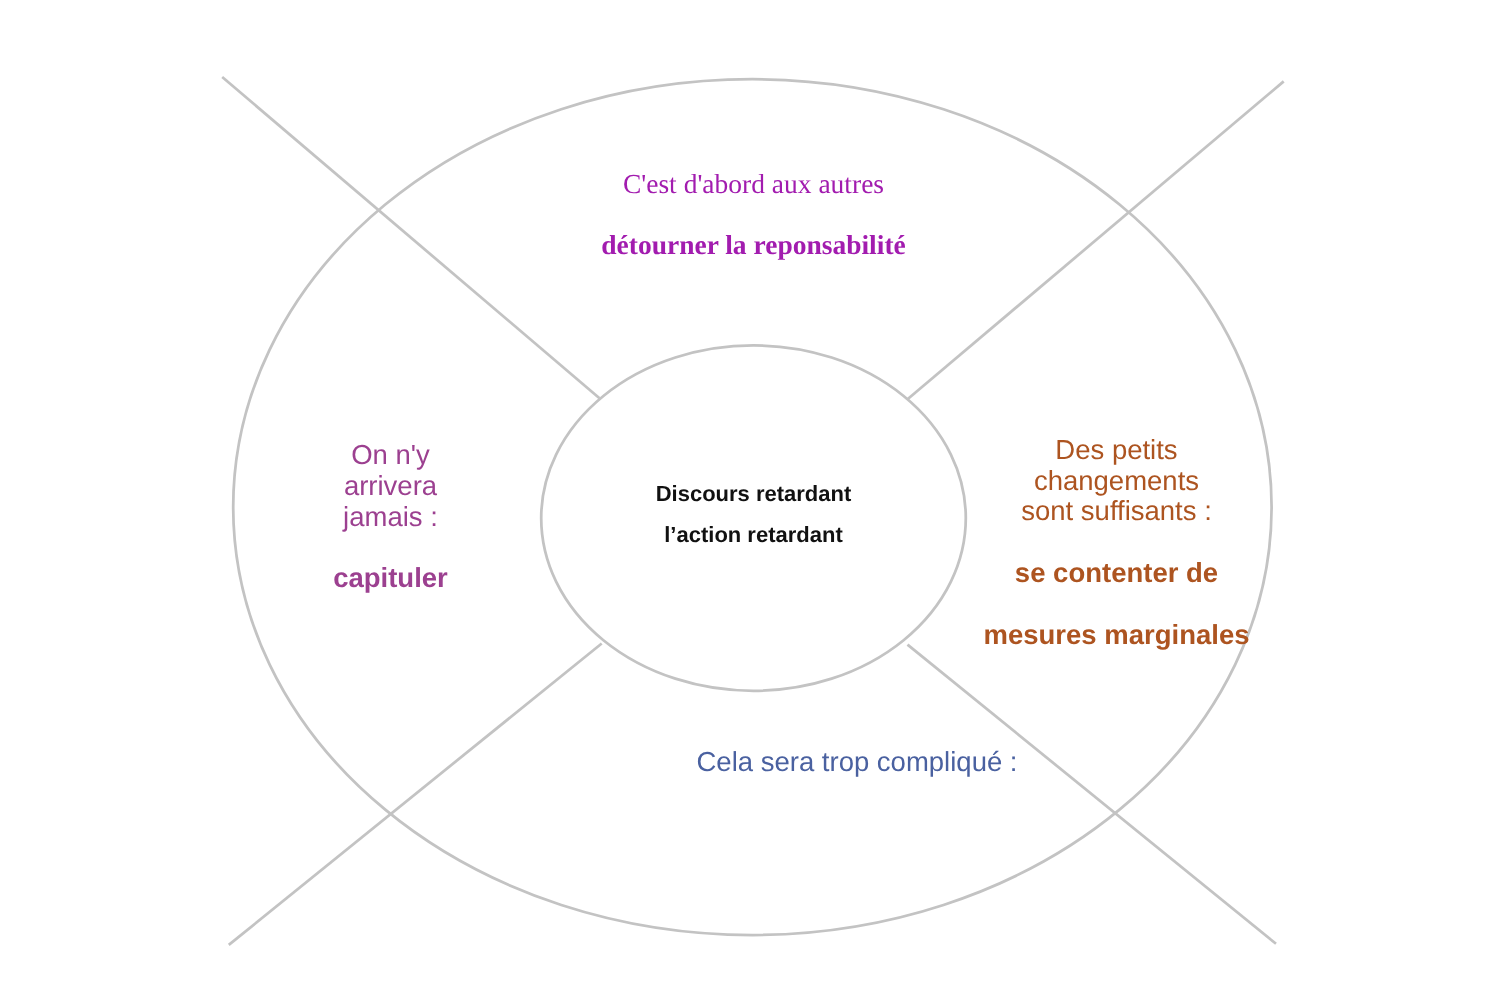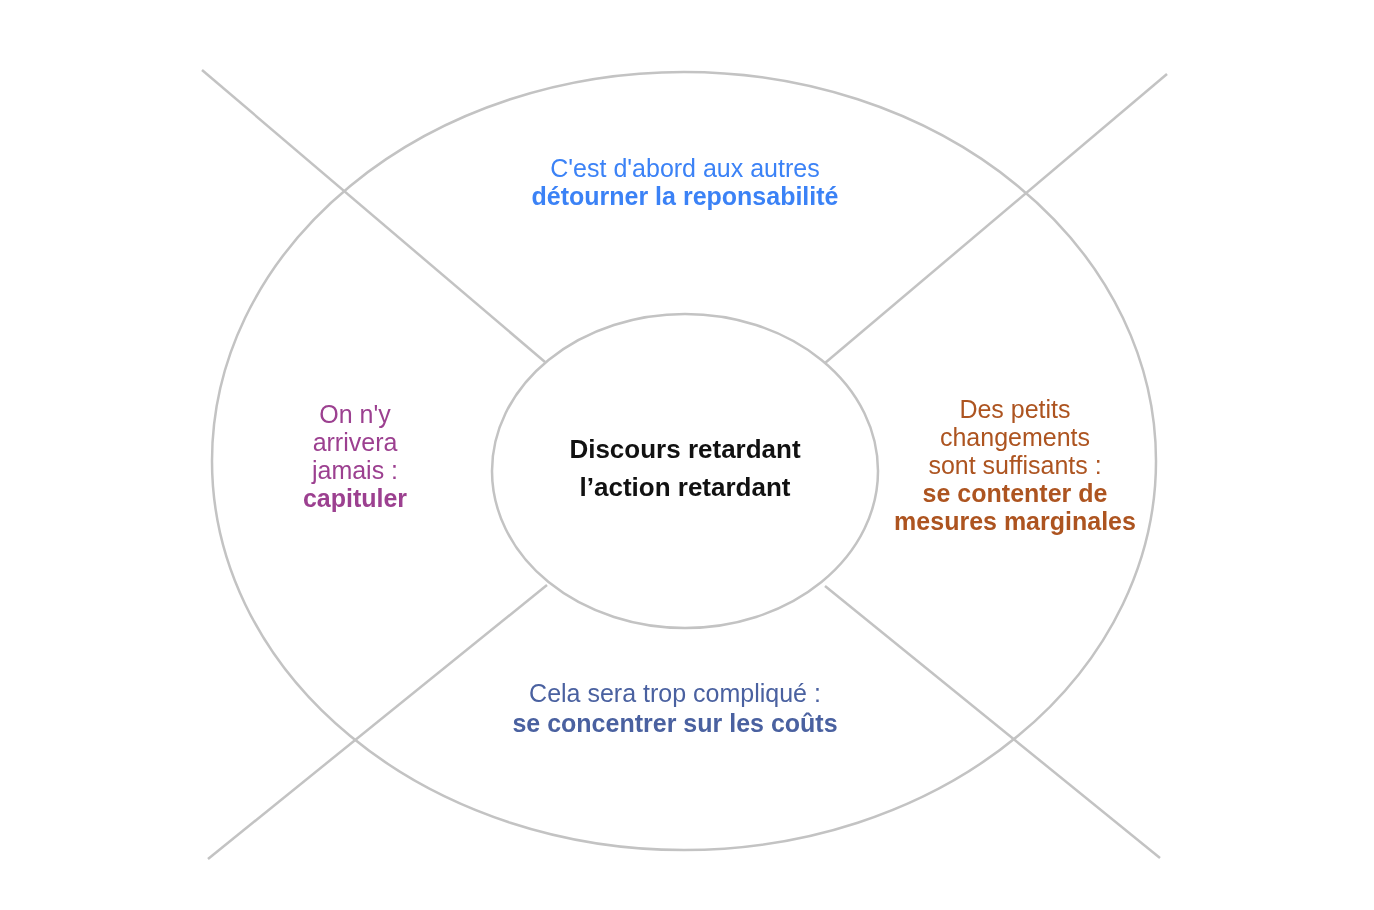--- a/index.html
+++ b/index.html
@@ -24,20 +24,21 @@
   }
   .label-block {
     position: absolute;
     text-align: center;
     font-size: 25px;
     line-height: 28px;
     letter-spacing: 0px;
   }
   .label-block .bold {
     font-weight: bold;
+    margin-top: 28px;
   }
   .block-top {
     left: 435px;
     top: 154px;
     width: 500px;
   }
   .block-left {
     left: 245px;
     top: 400px;
     width: 220px;
@@ -45,45 +46,46 @@
   .block-right {
     left: 850px;
     top: 395px;
     width: 330px;
   }
   .block-bottom {
     left: 425px;
     top: 678px;
     width: 500px;
     line-height: 30px;
+    text-align: right;
   }
   .block-center {
     left: 485px;
     top: 430px;
     width: 400px;
-    font-size: 26px;
+    font-size: 20px;
     line-height: 38px;
     font-weight: bold;
   }
 </style>
 </head>
 <body>
 
 <div class="canvas">
 
   <svg class="diagram-svg" viewBox="0 0 1374 910">
     <line x1="202" y1="70" x2="545" y2="362" stroke-width="2.5" fill="none" stroke="#c3c3c3"></line>
     <line x1="1167" y1="74" x2="825" y2="363" stroke-width="2.5" fill="none" stroke="#c3c3c3"></line>
     <line x1="208" y1="859" x2="547" y2="585" stroke-width="2.5" fill="none" stroke="#c3c3c3"></line>
     <line x1="1160" y1="858" x2="825" y2="586" stroke-width="2.5" fill="none" stroke="#c3c3c3"></line>
     <ellipse cx="684" cy="461" rx="472" ry="389" fill="none" stroke-width="2.5" stroke="#c3c3c3"></ellipse>
     <ellipse cx="685" cy="471" rx="193" ry="157" fill="#ffffff" stroke-width="2.5" stroke="#c3c3c3"></ellipse>
   </svg>
 
-  <div class="label-block block-top" style="color: #3b82f6;">
+  <div class="label-block block-top" style="color: #a21caf; font-family: Liberation Serif, serif;">
     <div>C'est d'abord aux autres</div>
     <div class="bold">détourner la reponsabilité</div>
   </div>
 
   <div class="label-block block-left" style="color: rgb(156, 64, 144);">
     <div>On n'y</div>
     <div>arrivera</div>
     <div>jamais :</div>
     <div class="bold">capituler</div>
   </div>
@@ -91,21 +93,20 @@
   <div class="label-block block-right" style="color: rgb(173, 84, 32);">
     <div>Des petits</div>
     <div>changements</div>
     <div>sont suffisants :</div>
     <div class="bold">se contenter de</div>
     <div class="bold">mesures marginales</div>
   </div>
 
   <div class="label-block block-bottom" style="color: rgb(74, 97, 160);">
     <div>Cela sera trop compliqué :</div>
-    <div class="bold">se concentrer sur les coûts</div>
   </div>
 
   <div class="label-block block-center" style="color: rgb(17, 17, 17);">
     <div>Discours retardant</div>
     <div>l’action retardant</div>
   </div>
 
 </div>
 
 </body></html>

